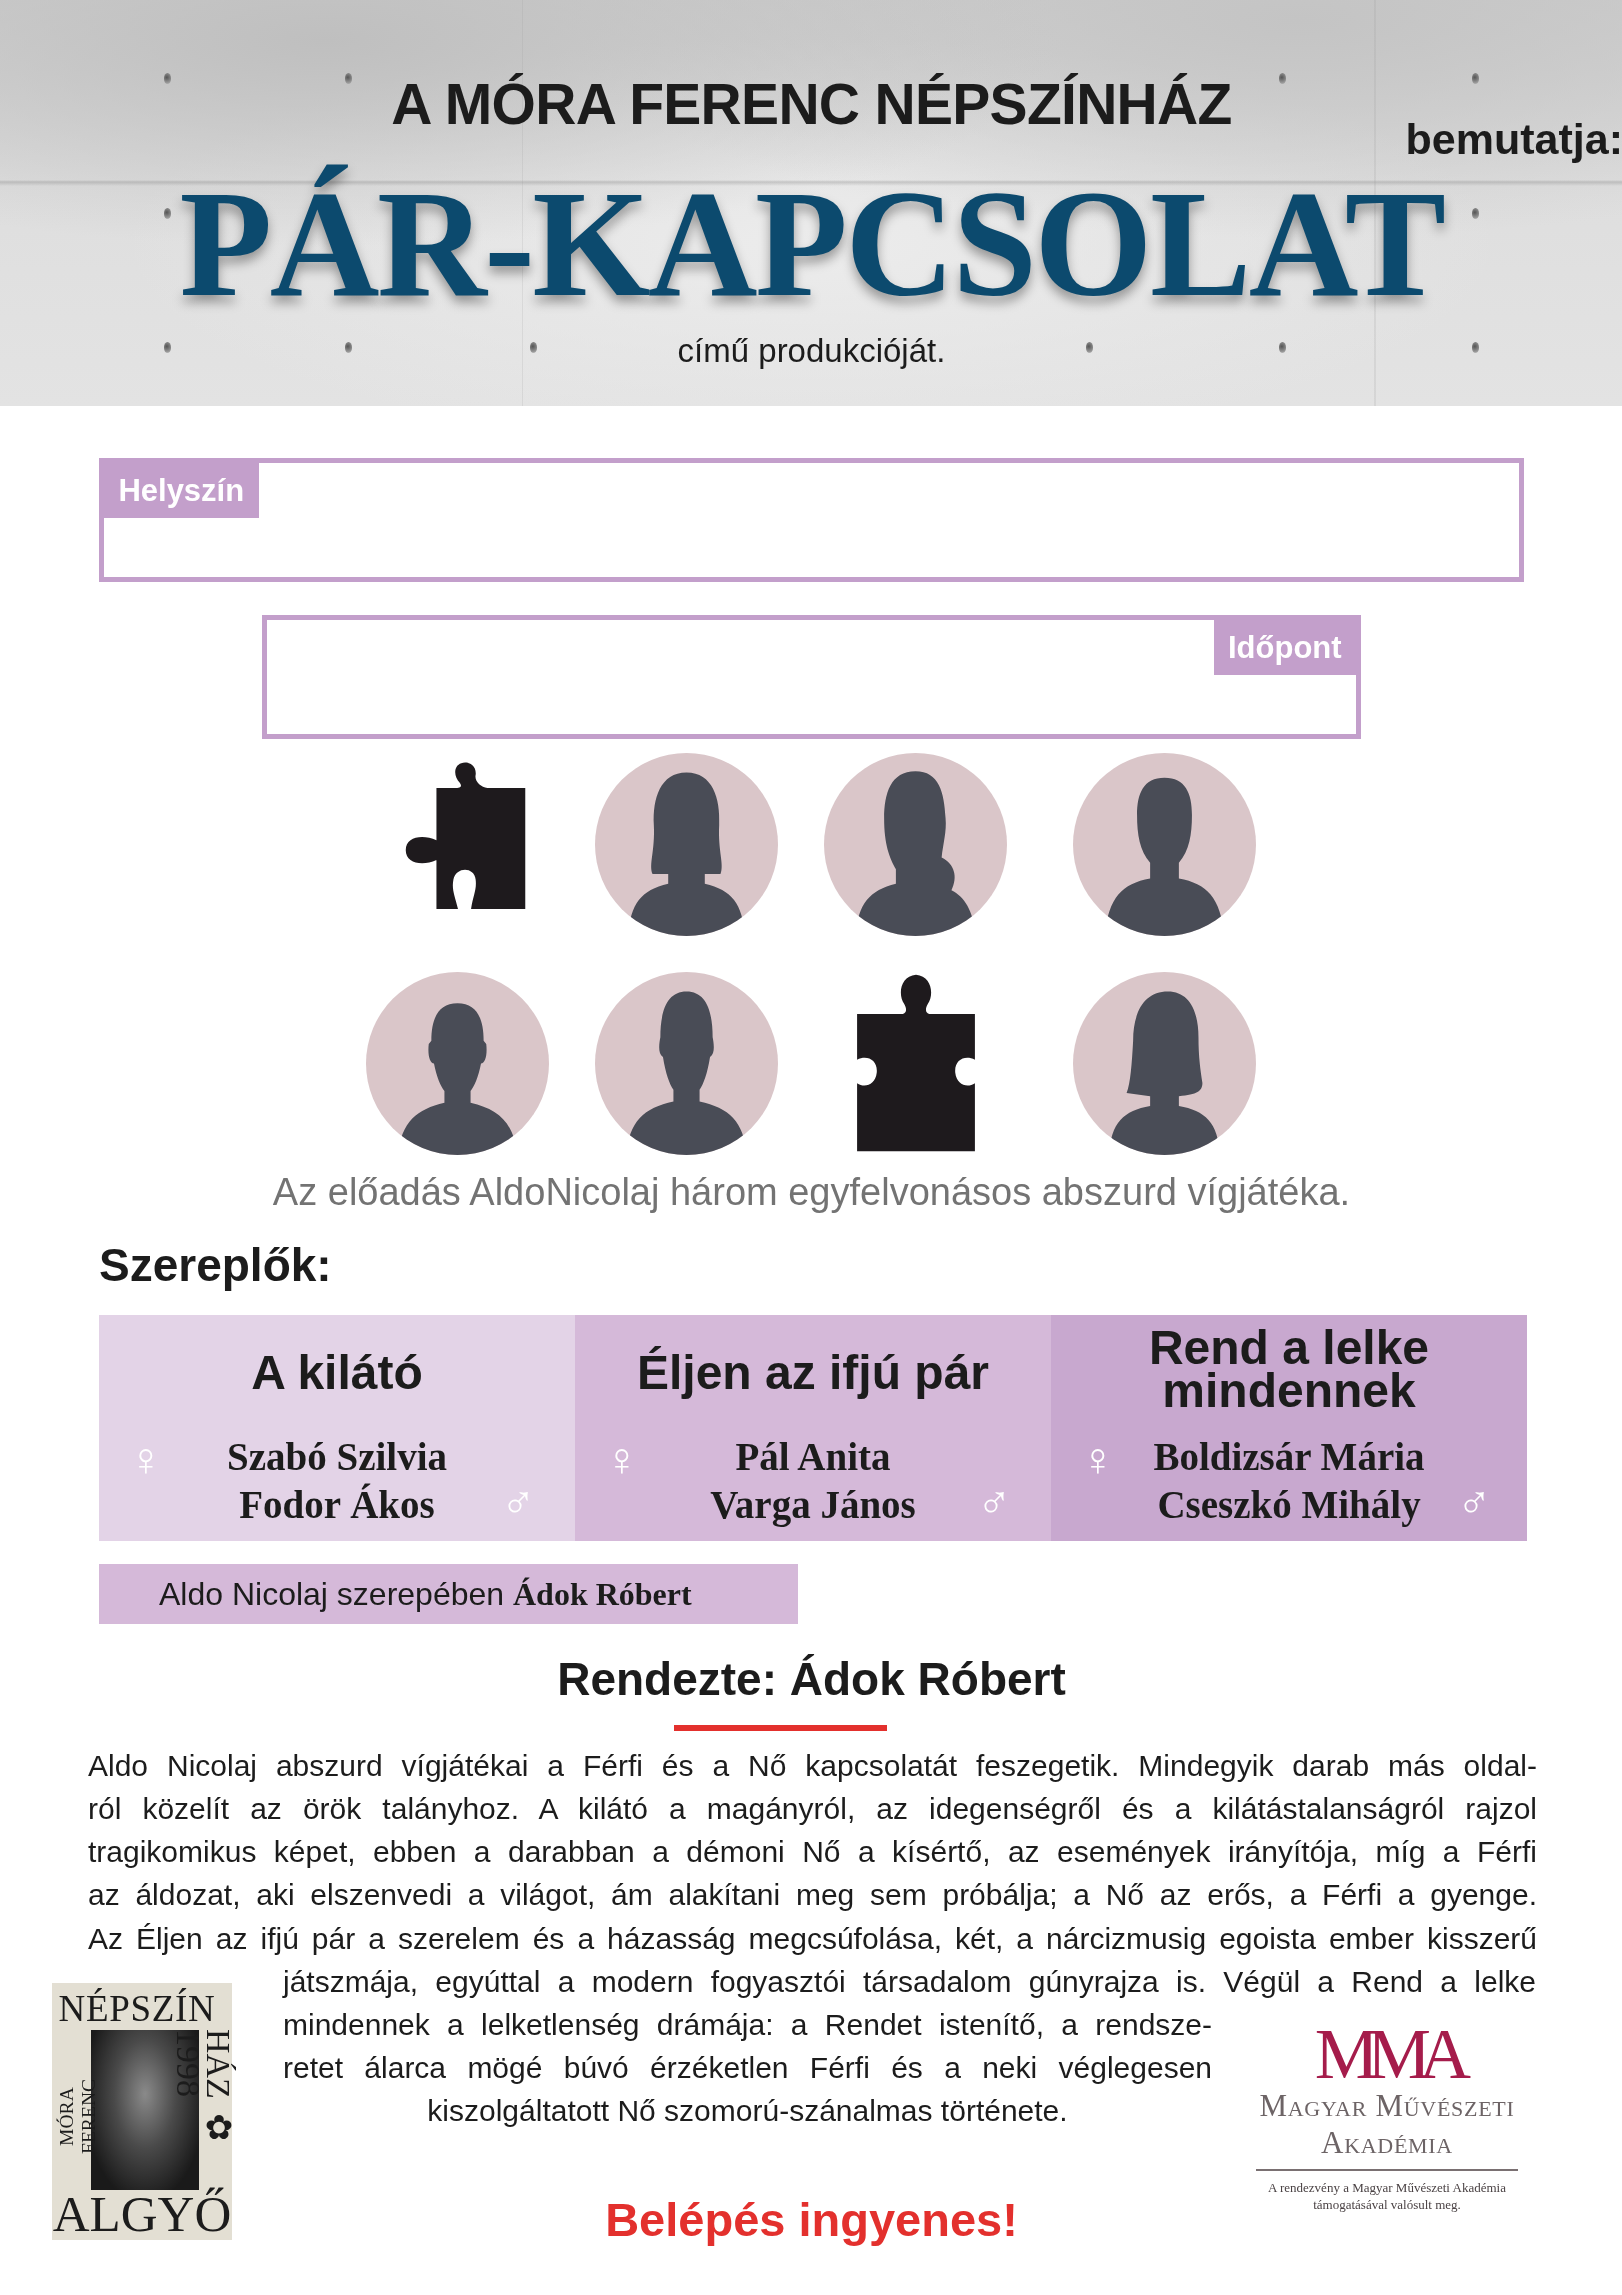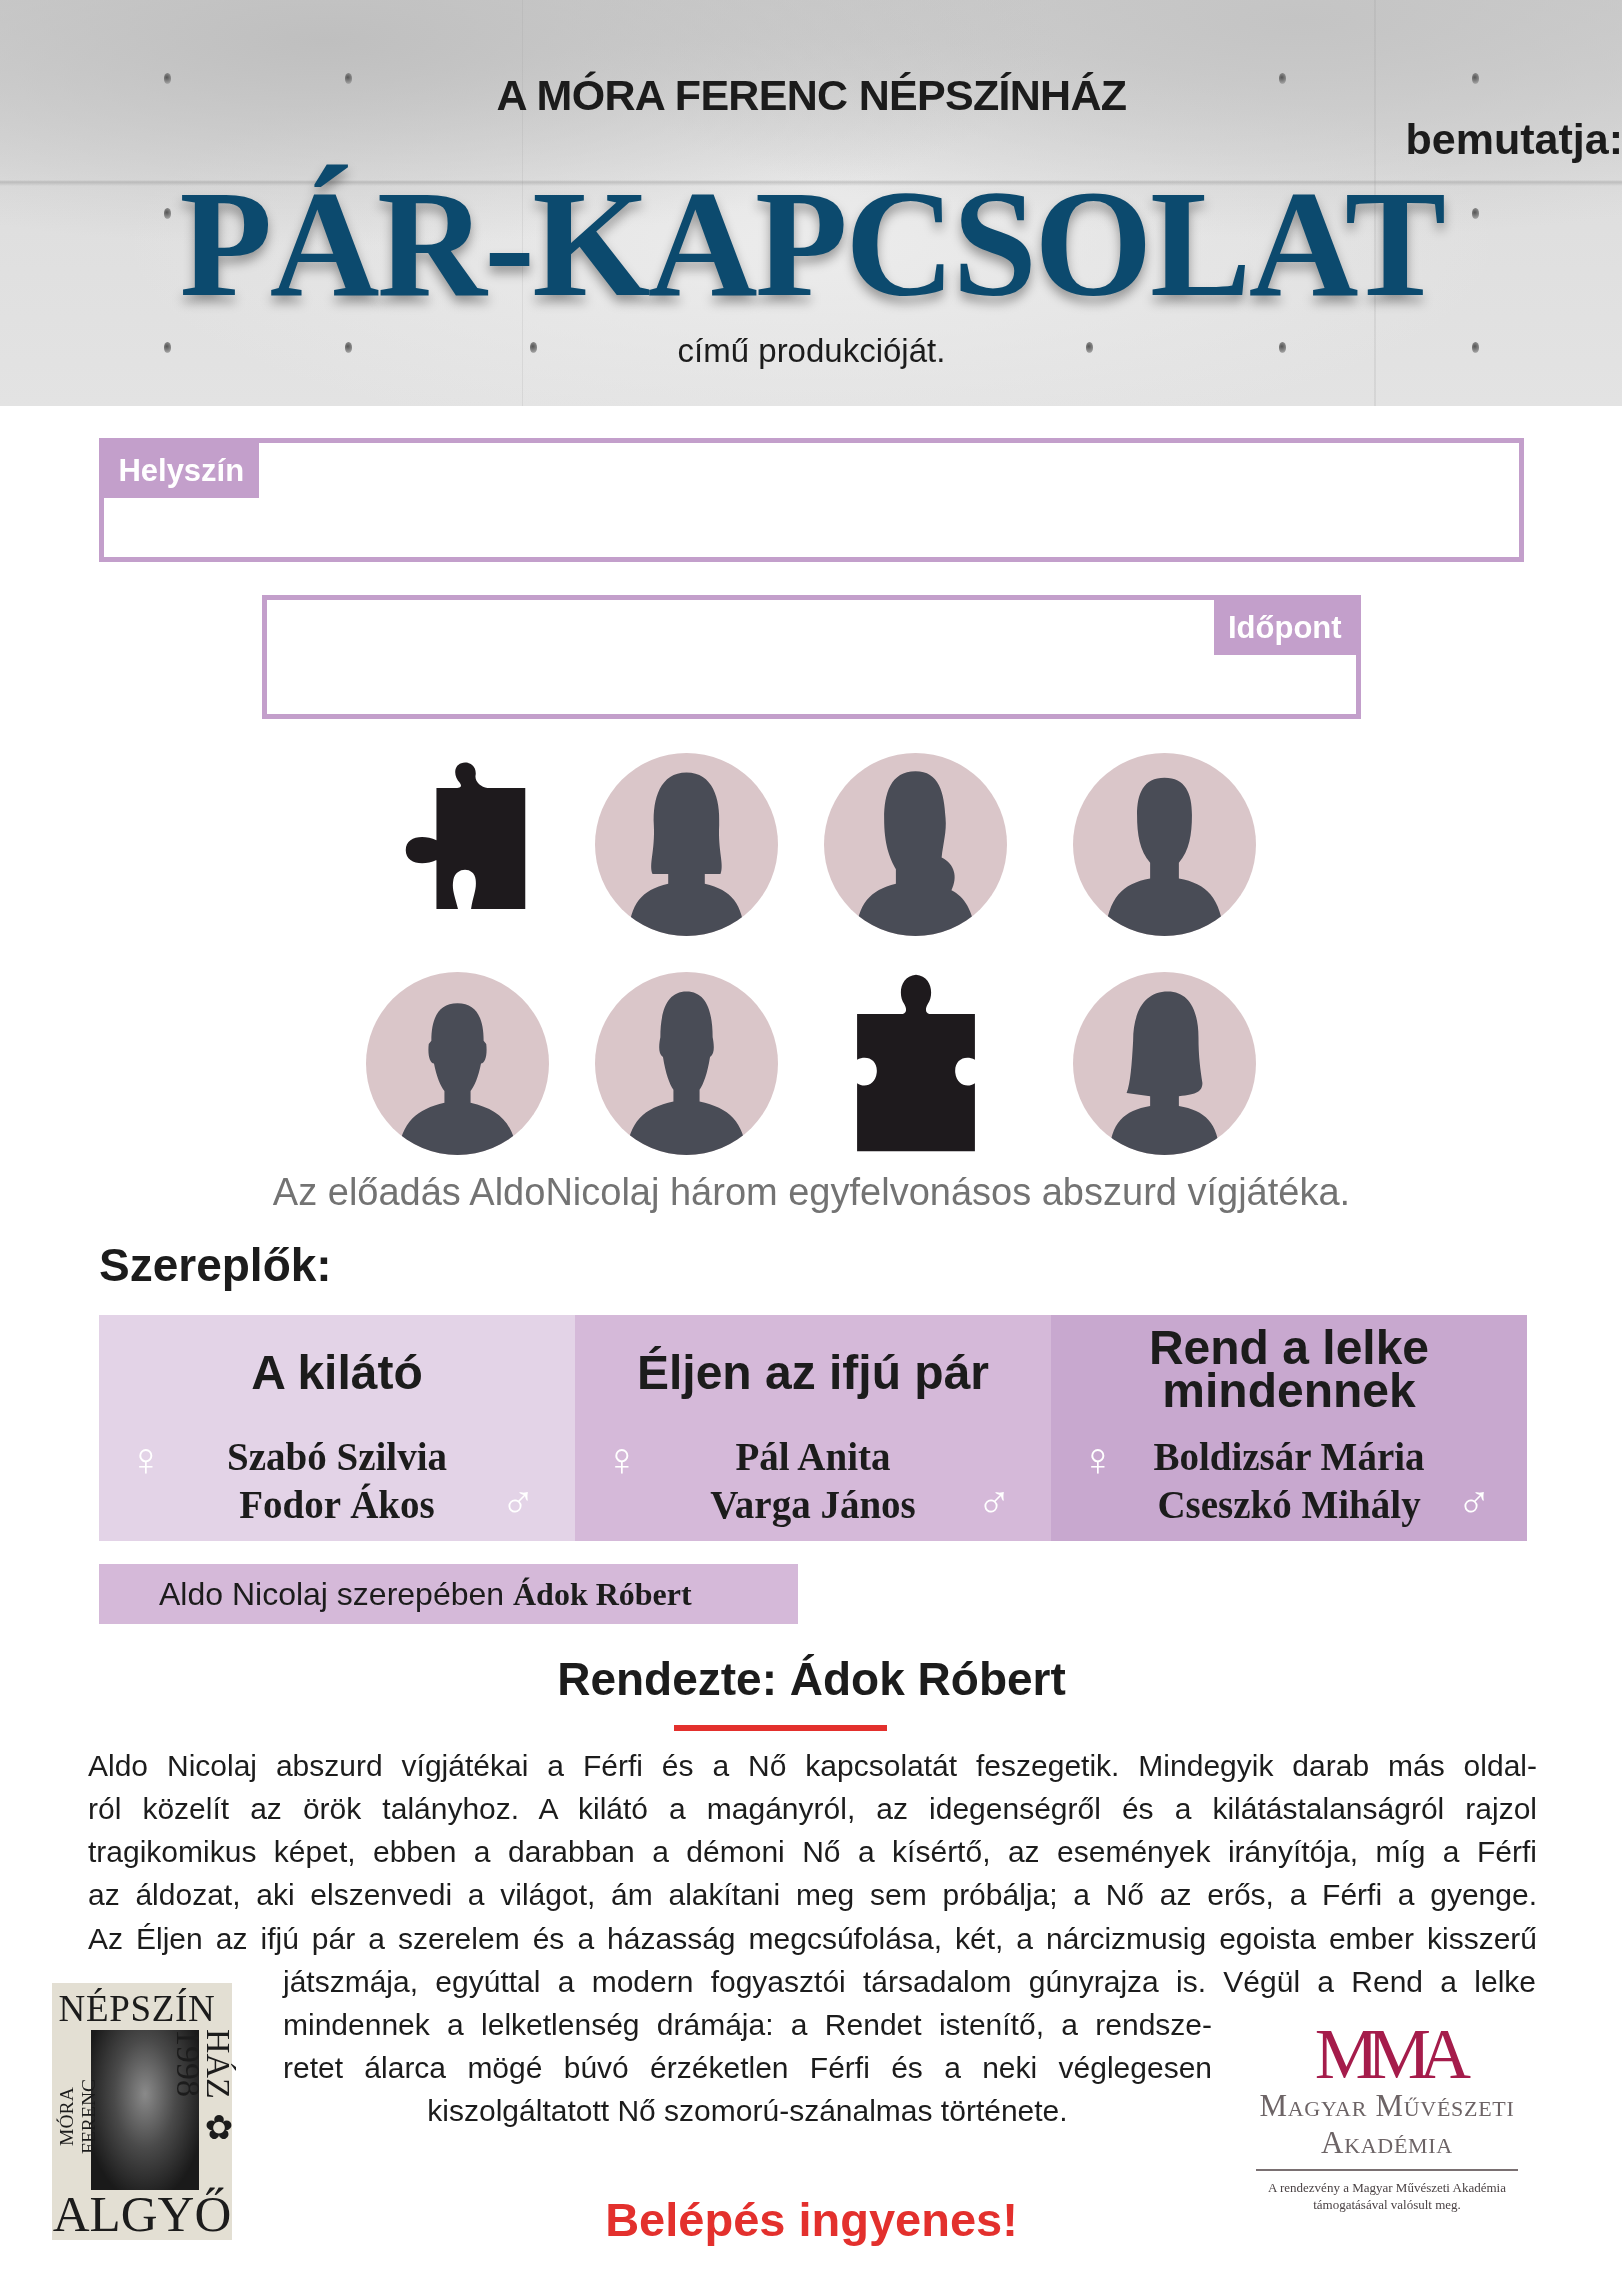--- a/index.html
+++ b/index.html
@@ -11,27 +11,27 @@
   .header { left:0; top:0; width:1623px; height:406px;
     background:
       linear-gradient(90deg, rgba(255,255,255,0) 0, rgba(255,255,255,0) 522px, rgba(150,150,150,.35) 522px, rgba(255,255,255,0) 523px, rgba(255,255,255,0) 1374px, rgba(150,150,150,.35) 1375px, rgba(255,255,255,0) 1376px),
       linear-gradient(180deg, rgba(150,150,150,.0) 0, rgba(150,150,150,0) 180px, rgba(120,120,120,.3) 182px, rgba(150,150,150,0) 186px),
       radial-gradient(ellipse at 20% 10%, #bfbfbf 0, rgba(191,191,191,0) 40%),
       radial-gradient(ellipse at 80% 5%, #c4c4c4 0, rgba(196,196,196,0) 40%),
       radial-gradient(ellipse at 50% 60%, #ececec 0, rgba(236,236,236,0) 60%),
       linear-gradient(180deg, #cfcfcf 0%, #dedede 45%, #e3e3e3 100%);
   }
   .bolt { width:6.5px; height:10.5px; border-radius:50%; background:radial-gradient(circle at 40% 40%, #555 0, #9a9a9a 70%, rgba(0,0,0,0) 100%); }
-  .h-line1 { left:0; width:1623px; top:71px; text-align:center; font-weight:bold; font-size:43px; letter-spacing:-0.7px; color:#1c1c1c; }
+  .h-line1 { left:0; width:1623px; top:71px; text-align:center; font-weight:bold; font-size:57px; letter-spacing:-0.7px; color:#1c1c1c; }
   .h-line2 { left:0; width:1623px; top:115px; text-align:right; font-weight:bold; font-size:43px; color:#1c1c1c; }
   .h-title { left:0; width:1623px; top:169px; text-align:center; font-family:"Liberation Serif", serif; font-weight:bold; font-size:152px; line-height:151px; color:#0c4a6e; letter-spacing:-2.6px; text-shadow:0 6.5px 10.5px rgba(0,0,0,.35); }
   .h-sub { left:0; width:1623px; top:332px; text-align:center; font-size:33px; color:#1c1c1c; }
 
   
-  .infobox { border:5.2px solid #c39fcb; box-sizing:border-box; background:#fff; }
+  .infobox { border:5.2px solid #c39fcb; box-sizing:border-box; background:#fff;margin-top:20px; }
   .infolabel { background:#c39fcb; color:#fff; font-weight:bold; font-size:31px; line-height:55px; padding:0 14.4px; box-sizing:border-box; }
 
   
   .avatar { width:183px; height:183px; border-radius:50%; background:#dac6c9; overflow:hidden; }
   .avatar svg, .puzzle svg { width:100%; height:100%; display:block; }
   .puzzle { }
 
   .lead { left:0; width:1623px; top:1171px; text-align:center; font-size:38px; color:#737373; }
   .castHeading { left:99px; top:1238px; font-weight:bold; font-size:46px; color:#1c1c1c; }
 

